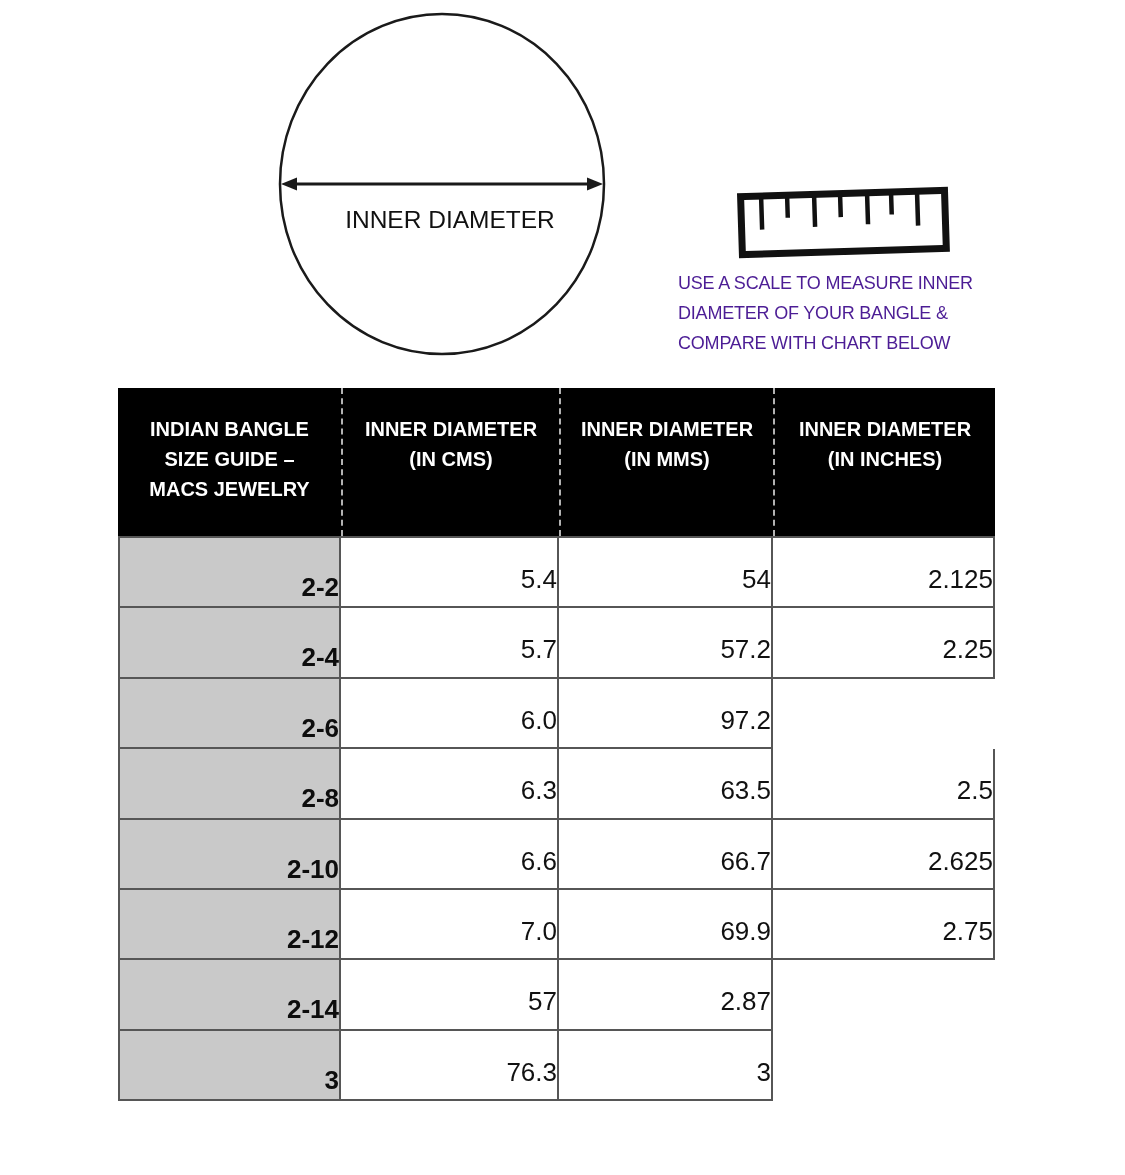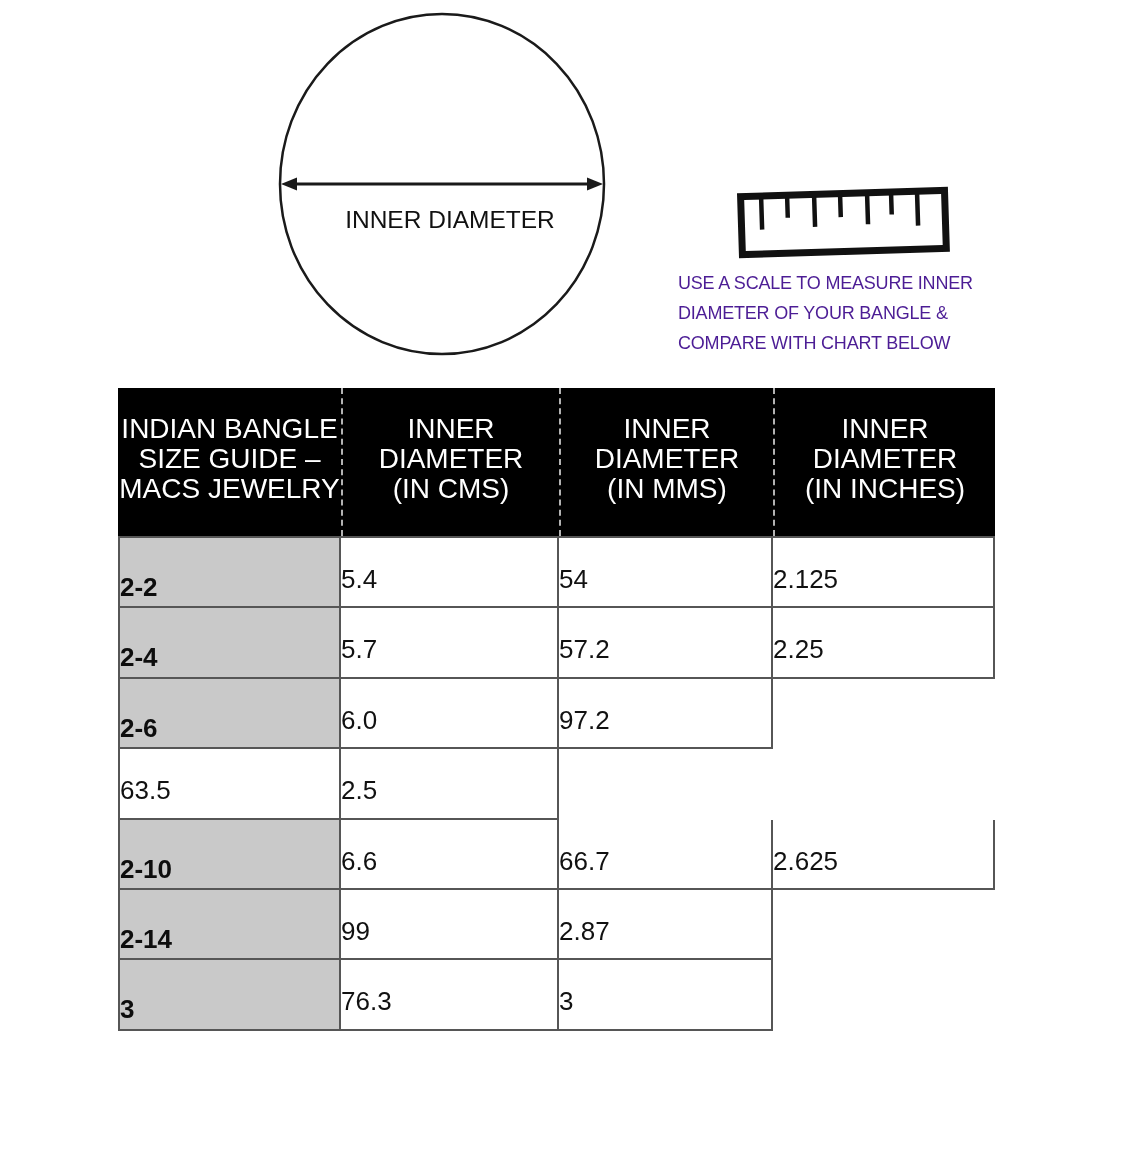--- a/index.html
+++ b/index.html
@@ -56,42 +56,42 @@
     width: 877px;
   }
   .thead {
     display: grid;
     grid-template-columns: 223px 218px 214px 222px;
     height: 148px;
     background: #000000;
   }
   .th {
     color: #ffffff;
-    font-weight: normal;
-    font-size: 28px;
+    font-weight: bold;
+    font-size: 20px;
     line-height: 30px;
     text-align: center;
     padding-top: 26px;
     white-space: pre-line;
   }
   .th + .th { border-left: 2px dashed #b3b3b3; }
 
   .tbody {
     border-top: 2px solid #565656;
     border-left: 2px solid #565656;
   }
   .trow {
     display: grid;
     grid-template-columns: 221px 218px 214px 222px;
     height: 70.4px;
   }
   .td {
     border-right: 2px solid #565656;
     border-bottom: 2px solid #565656;
-    text-align: left;
+    text-align: right;
     font-size: 26px;
     padding-top: 26px;
     background: #ffffff;
     color: #111111;
   }
   .td-size {
     background: #c9c9c9;
     font-weight: bold;
     padding-top: 34px;
     color: #0d0d0d;
@@ -156,35 +156,43 @@
       <div class="td">2.25</div>
     </div>
 
     <div class="trow">
       <div class="td td-size">2-6</div>
       <div class="td">6.0</div>
       <div class="td">97.2</div>
     </div>
 
     <div class="trow">
+      <div class="td td-size">2-8</div>
+      <div class="td">6.3</div>
       <div class="td">63.5</div>
       <div class="td">2.5</div>
     </div>
 
     <div class="trow">
       <div class="td td-size">2-10</div>
       <div class="td">6.6</div>
       <div class="td">66.7</div>
       <div class="td">2.625</div>
     </div>
 
+    <div class="trow">
+      <div class="td td-size">2-12</div>
+      <div class="td">7.0</div>
+      <div class="td">69.9</div>
+      <div class="td">2.75</div>
+    </div>
 
     <div class="trow">
       <div class="td td-size">2-14</div>
-      <div class="td">99</div>
+      <div class="td">57</div>
       <div class="td">2.87</div>
     </div>
 
     <div class="trow">
       <div class="td td-size">3</div>
       <div class="td">76.3</div>
       <div class="td">3</div>
     </div>
   </div>
   </div>

